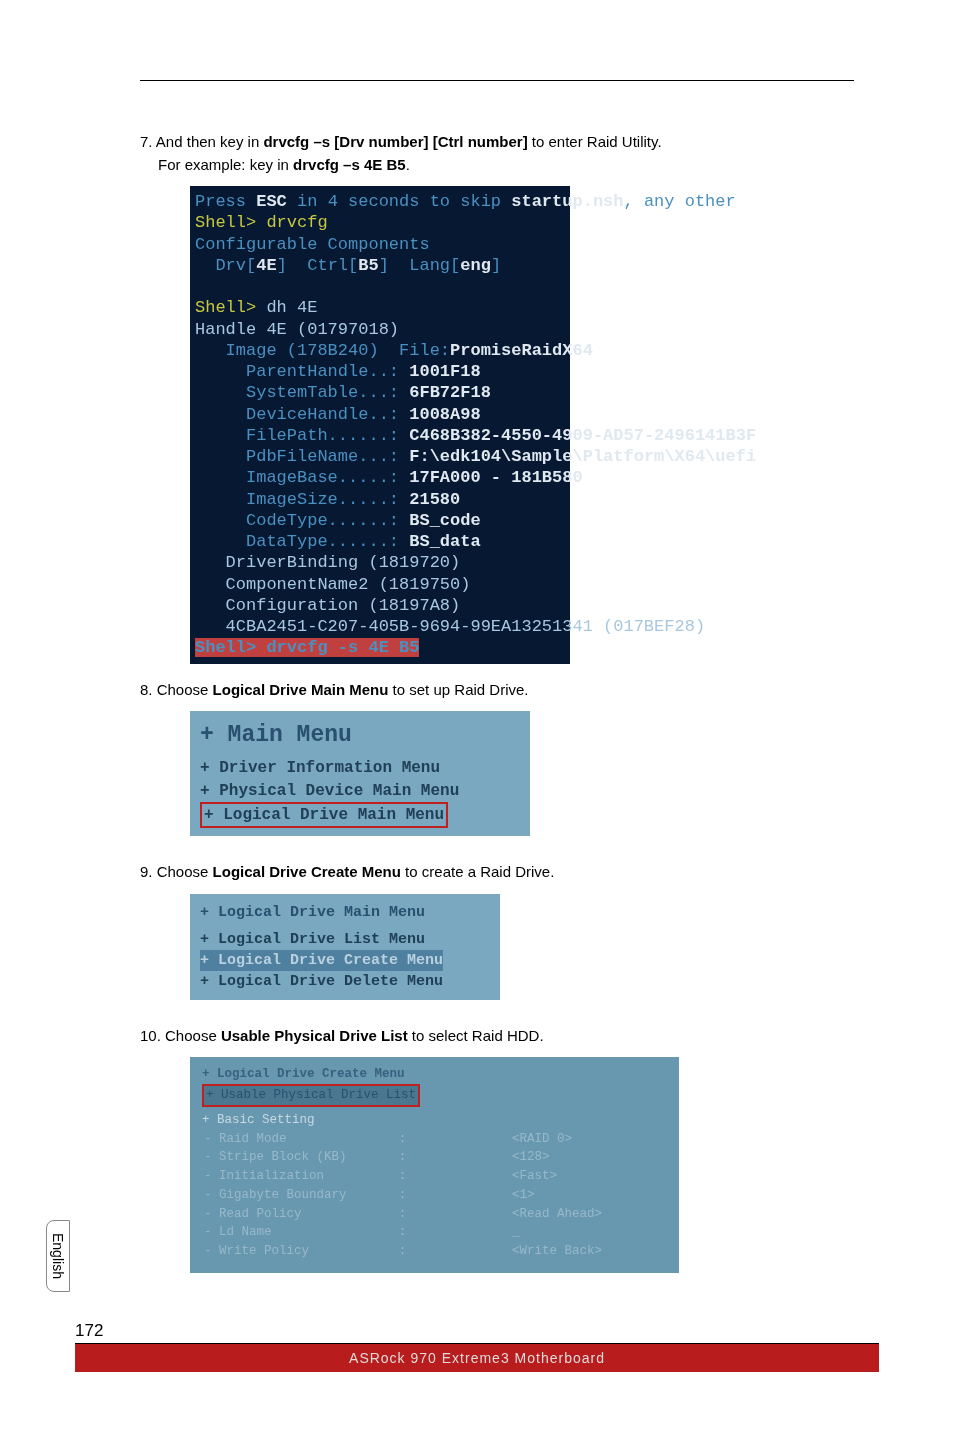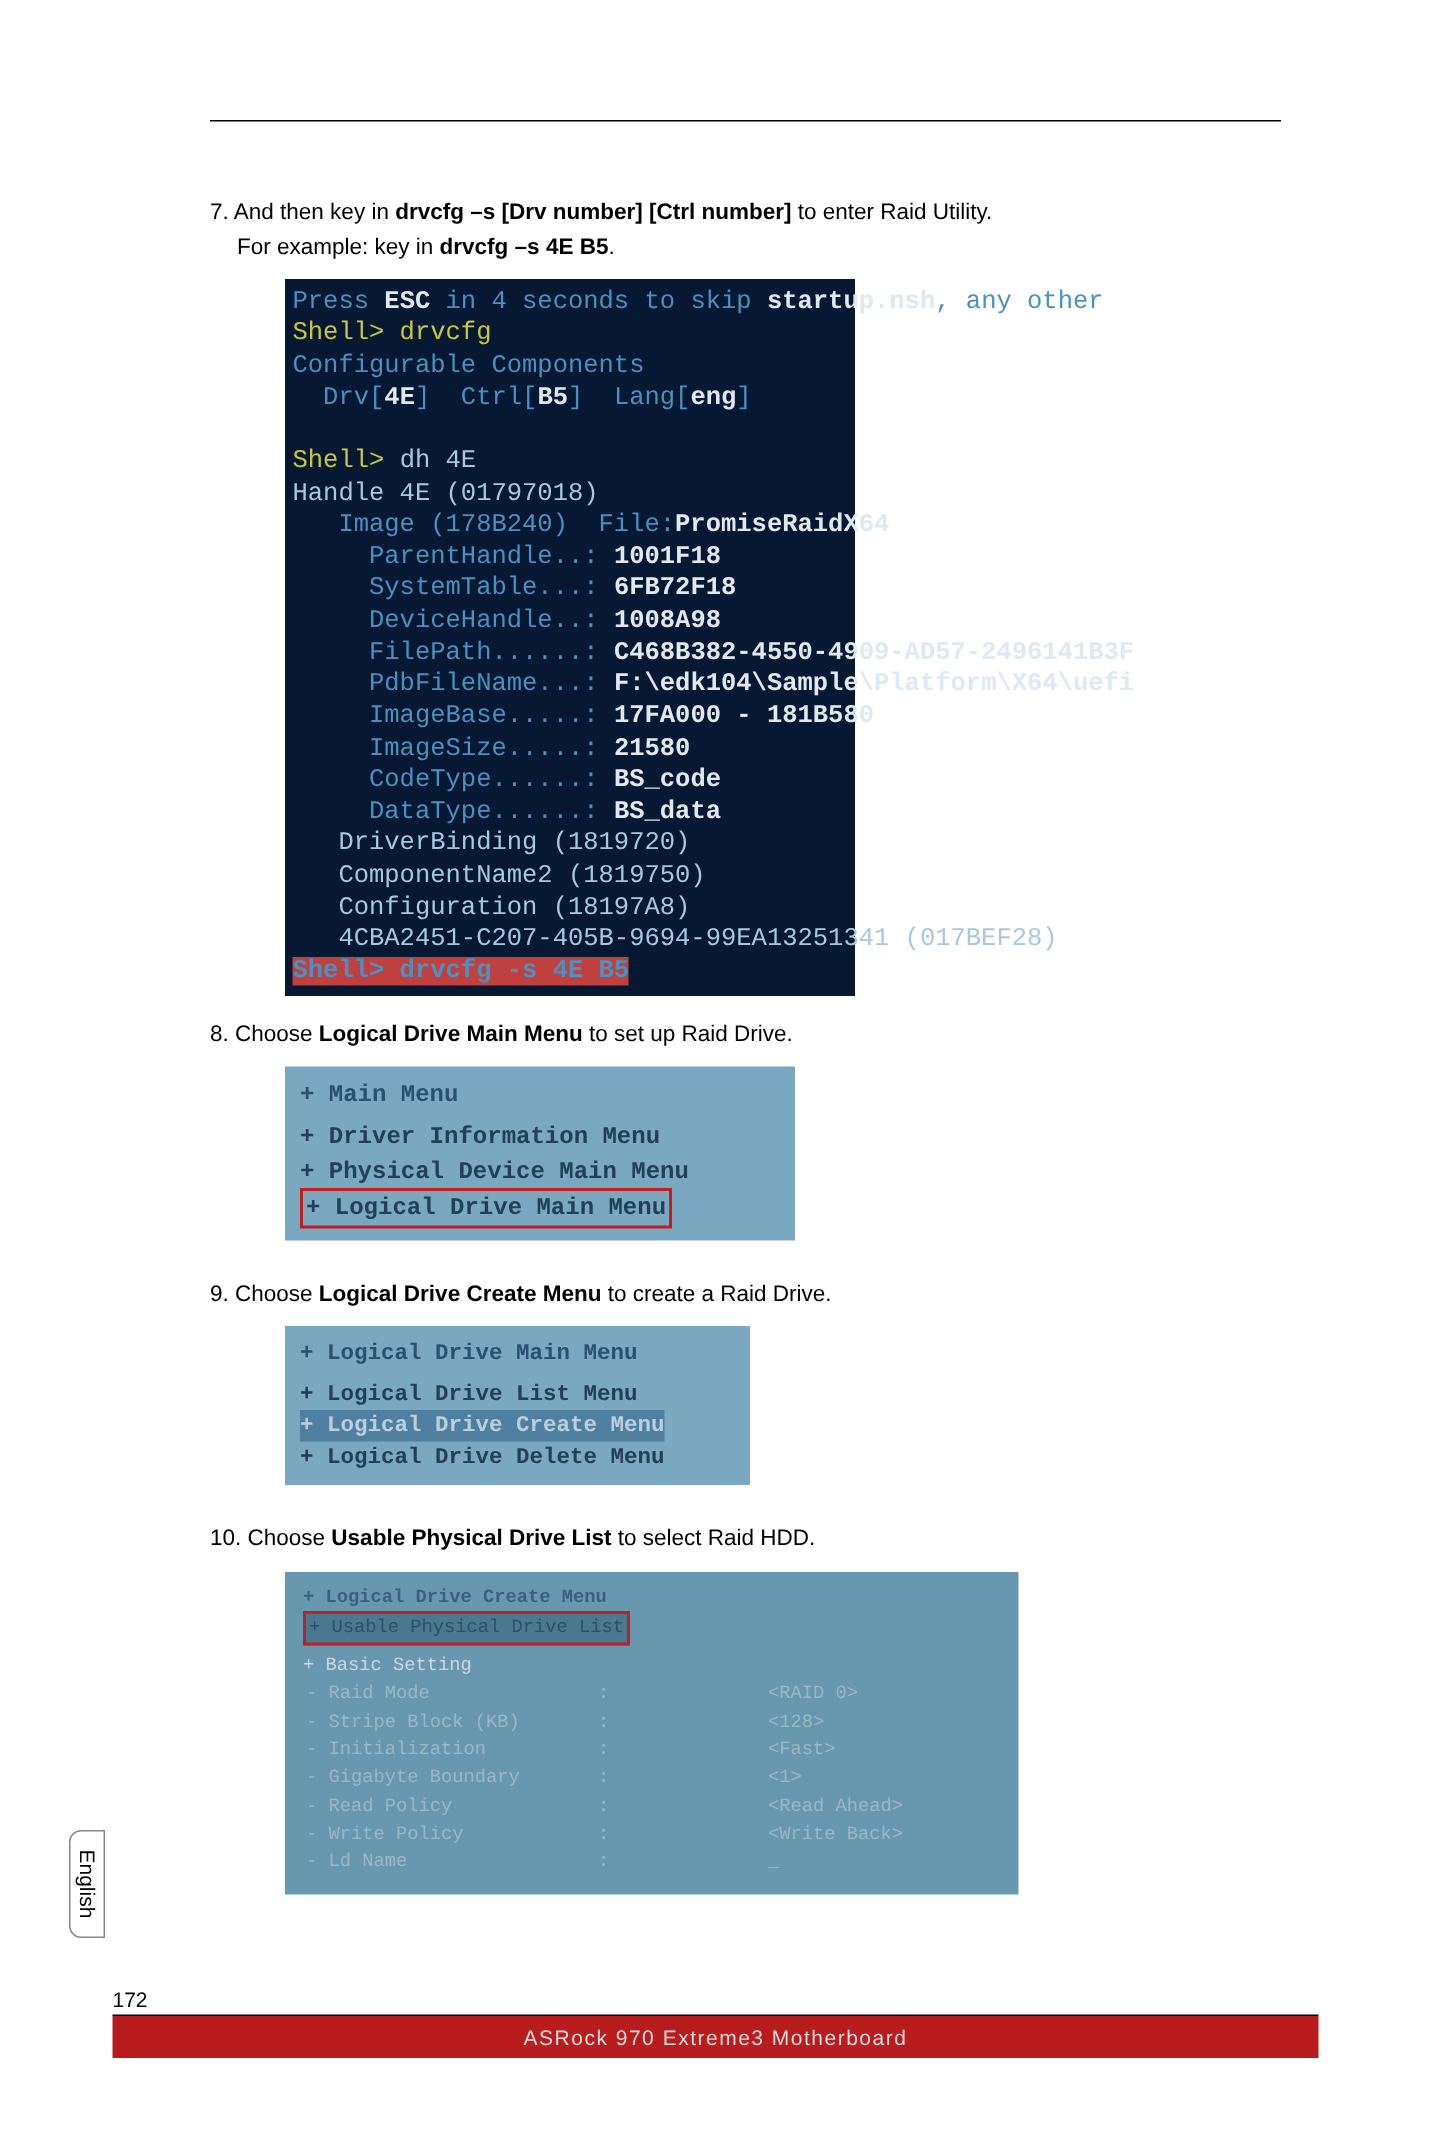--- a/index.html
+++ b/index.html
@@ -51,21 +51,21 @@
       font-family: 'Courier New', monospace;
       font-weight: bold;
       font-size: 16px;
       width: 320px;
       margin: 10px 0 25px 50px;
       padding: 8px 10px;
       line-height: 1.4;
     }
     .bios-block .title {
       color: #2a5070;
-      font-size: 16px;
+      font-size: 23px;
     }
     .bios-block .sel {
       border: 2px solid #c02020;
       padding: 0 2px;
       display: inline-block;
     }
     .bios-block2 {
       background: #7aa8c0;
       color: #204058;
       font-family: 'Courier New', monospace;
@@ -127,21 +127,21 @@
       padding: 3px 12px;
       font-size: 14px;
     }
     .footer-area {
       position: absolute;
       bottom: 60px;
       left: 75px;
       right: 75px;
     }
     .page-num {
-      font-size: 14px;
+      font-size: 17px;
       margin-bottom: 2px;
       margin-top: 12px;
     }
     .footer-line {
       border: none;
       border-top: 1px solid #000;
       margin: 0;
     }
     .footer-bar {
       background: #b91c1c;
@@ -244,28 +244,28 @@
             <td>- Gigabyte Boundary</td>
             <td>:</td>
             <td>&lt;1&gt;</td>
           </tr>
           <tr>
             <td>- Read Policy</td>
             <td>:</td>
             <td>&lt;Read Ahead&gt;</td>
           </tr>
           <tr>
+            <td>- Ld Name</td>
+            <td>:</td>
+            <td>_</td>
+          </tr>
+          <tr>
             <td>- Write Policy</td>
             <td>:</td>
             <td>&lt;Write Back&gt;</td>
-          </tr>
-          <tr>
-            <td>- Ld Name</td>
-            <td>:</td>
-            <td>_</td>
           </tr>
         </tbody>
     </table>
     <div style="height:4px"></div>
   </div>
 </div>
 
 <div class="lang-tab">English</div>
 
 <div class="footer-area">

